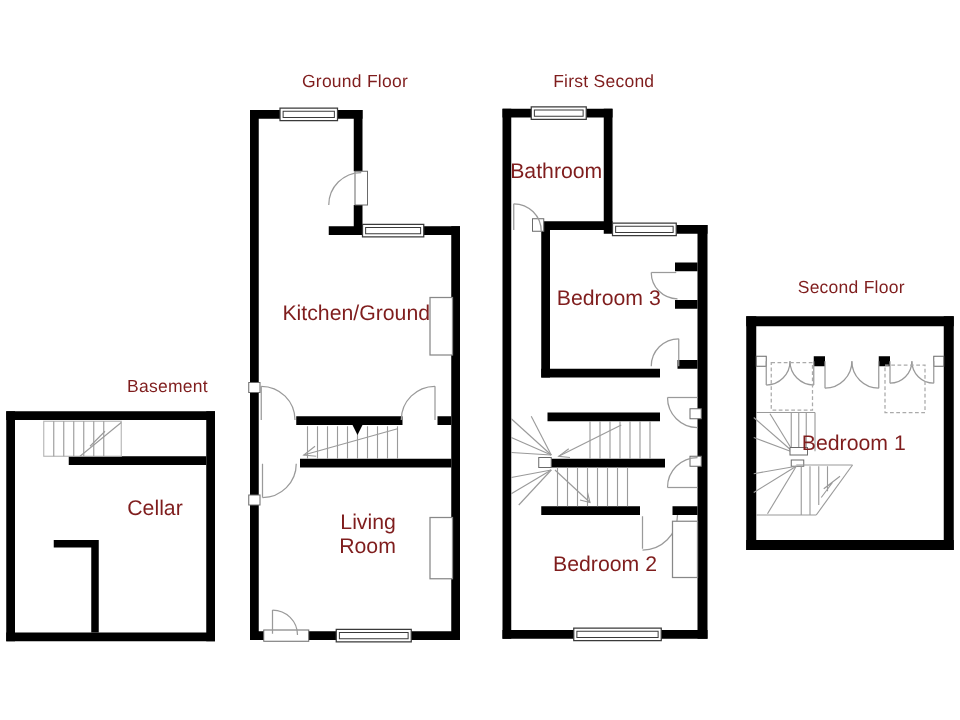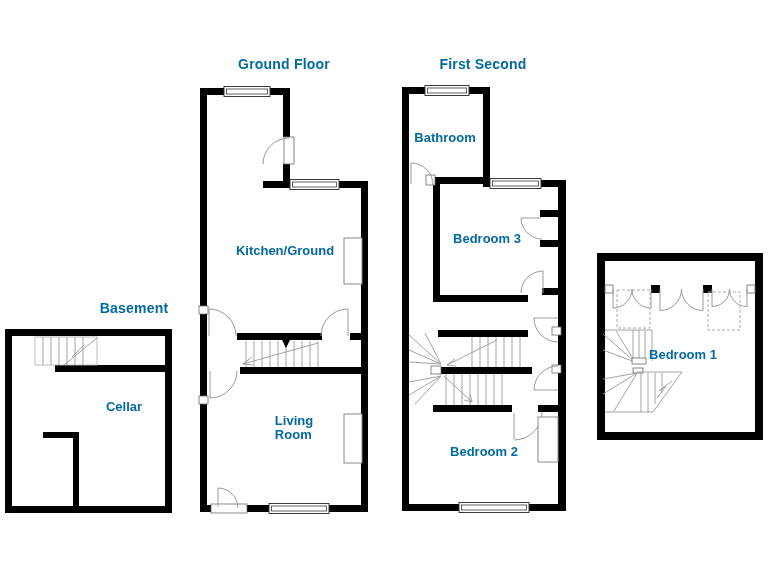--- a/index.html
+++ b/index.html
@@ -13,24 +13,24 @@
   .tri{fill:#000000;}
   .win{fill:#ffffff;stroke:#3a3a3a;stroke-width:1;}
   .win-in{fill:none;stroke:#3a3a3a;stroke-width:0.8;}
   .jamb{fill:#ffffff;stroke:#6a6a6a;stroke-width:0.8;}
   .arc{fill:none;stroke:#9a9a9a;stroke-width:1;}
   .leaf{stroke:#9a9a9a;stroke-width:1;}
   .stair{stroke:#9a9a9a;stroke-width:0.9;fill:none;}
   .stair-outline{fill:none;stroke:#b5b5b5;stroke-width:0.9;}
   .dash{fill:none;stroke:#aaaaaa;stroke-width:1;stroke-dasharray:3 2;}
   .chimney{fill:#ffffff;stroke:#888888;stroke-width:1;}
-  .lbl{position:absolute;transform:translate(-50%,-50%);color:#0369a1;
-       font-weight:bold;white-space:pre-line;text-align:left;line-height:1.1;}
+  .lbl{position:absolute;transform:translate(-50%,-50%);color:#7f1d1d;
+       font-weight:normal;white-space:pre-line;text-align:right;line-height:1.1;}
   .floor-title{font-size:14px;letter-spacing:0.2px;}
-  .room-label{font-size:13px;}
+  .room-label{font-size:17px;}
 </style>
 </head>
 <body>
 
 <div id="canvas">
 
 <svg id="plan-svg" width="768" height="576" viewBox="0 0 768 576">
 
   <g>
     <g>
@@ -278,20 +278,21 @@
       <line class="stair" x1="637" y1="373" x2="614" y2="411"></line>
       <line class="stair" x1="605" y1="412" x2="653" y2="412"></line>
       <polyline class="stair" points="672,381 659,391 666,386 657,398"></polyline>
     </g>
   </g>
 </svg>
 
 <div class="lbl floor-title" style="left:88px;  top:309px;margin-left:46px;">Basement</div>
 <div class="lbl floor-title" style="left:284px; top:65px;">Ground Floor</div>
 <div class="lbl floor-title" style="left:483px; top:65px;">First Second</div>
+<div class="lbl floor-title" style="left:681px; top:230px;">Second Floor</div>
 
 <div class="lbl room-label" style="left:124px; top:407px;">Cellar</div>
 <div class="lbl room-label" style="left:285px; top:251px;">Kitchen/Ground</div>
 <div class="lbl room-label" style="left:294px; top:428px;">Living
 Room</div>
 <div class="lbl room-label" style="left:445px; top:138px;">Bathroom</div>
 <div class="lbl room-label" style="left:487px; top:239px;">Bedroom 3</div>
 <div class="lbl room-label" style="left:484px; top:452px;">Bedroom 2</div>
 <div class="lbl room-label" style="left:683px; top:355px;">Bedroom 1</div>
 

